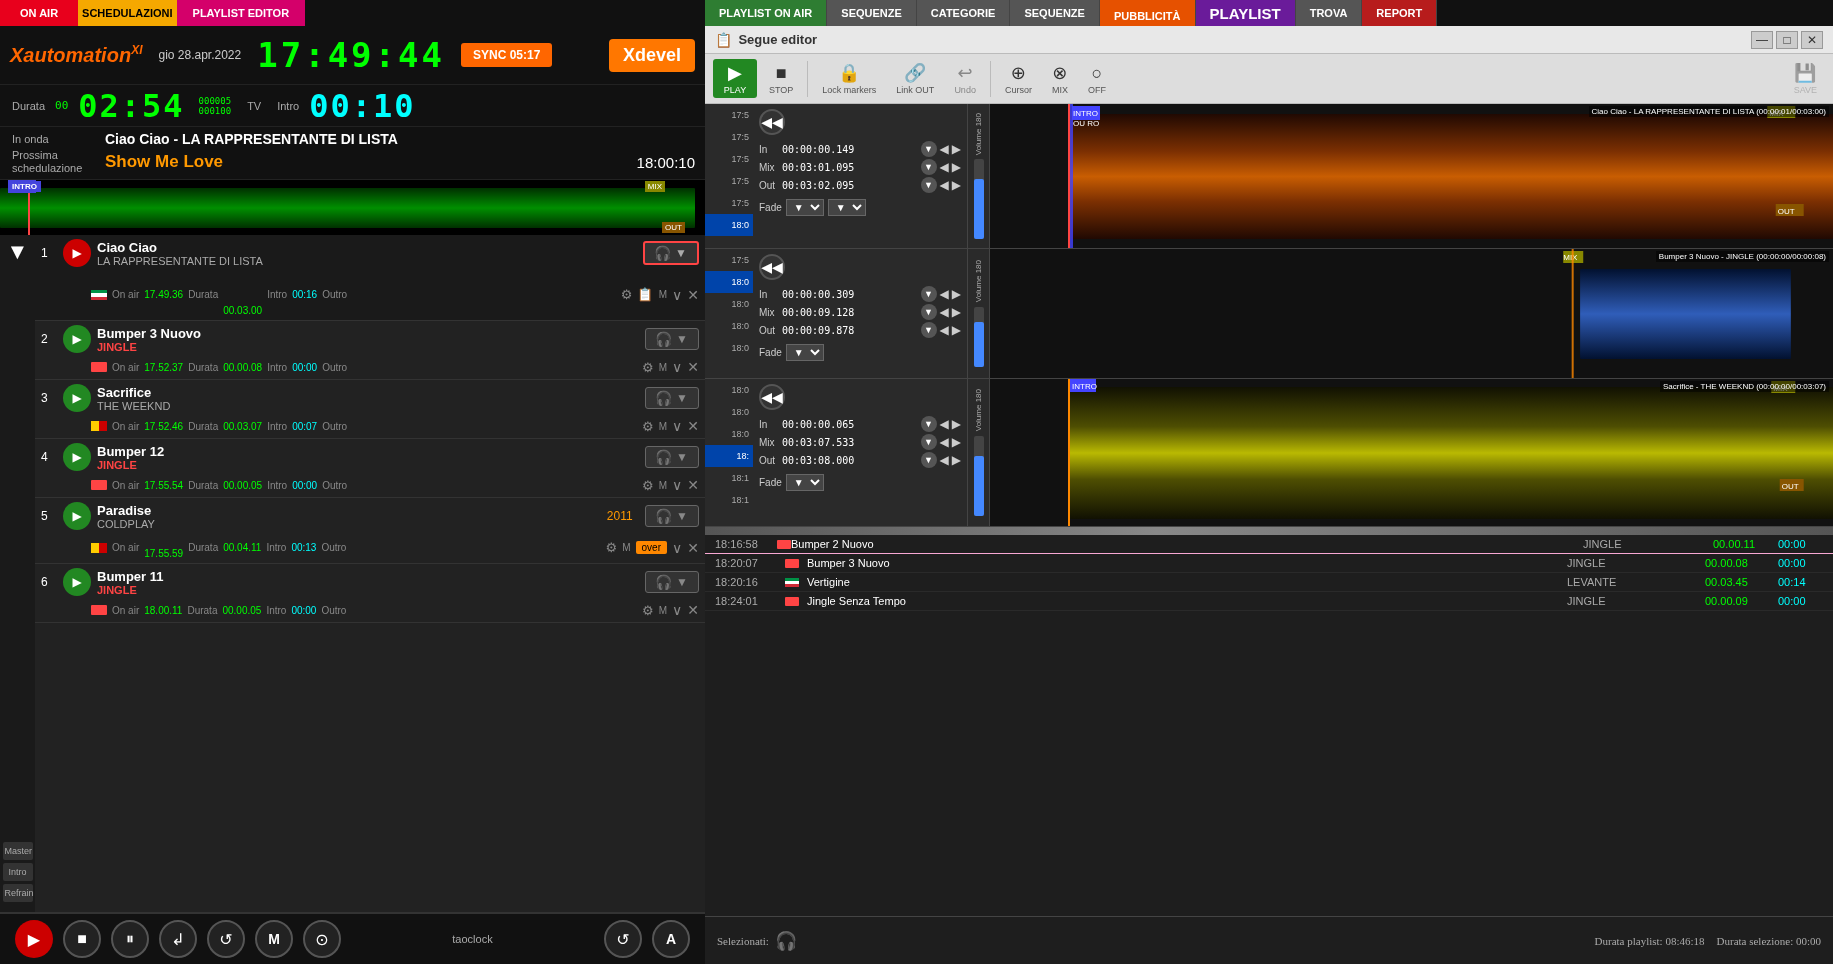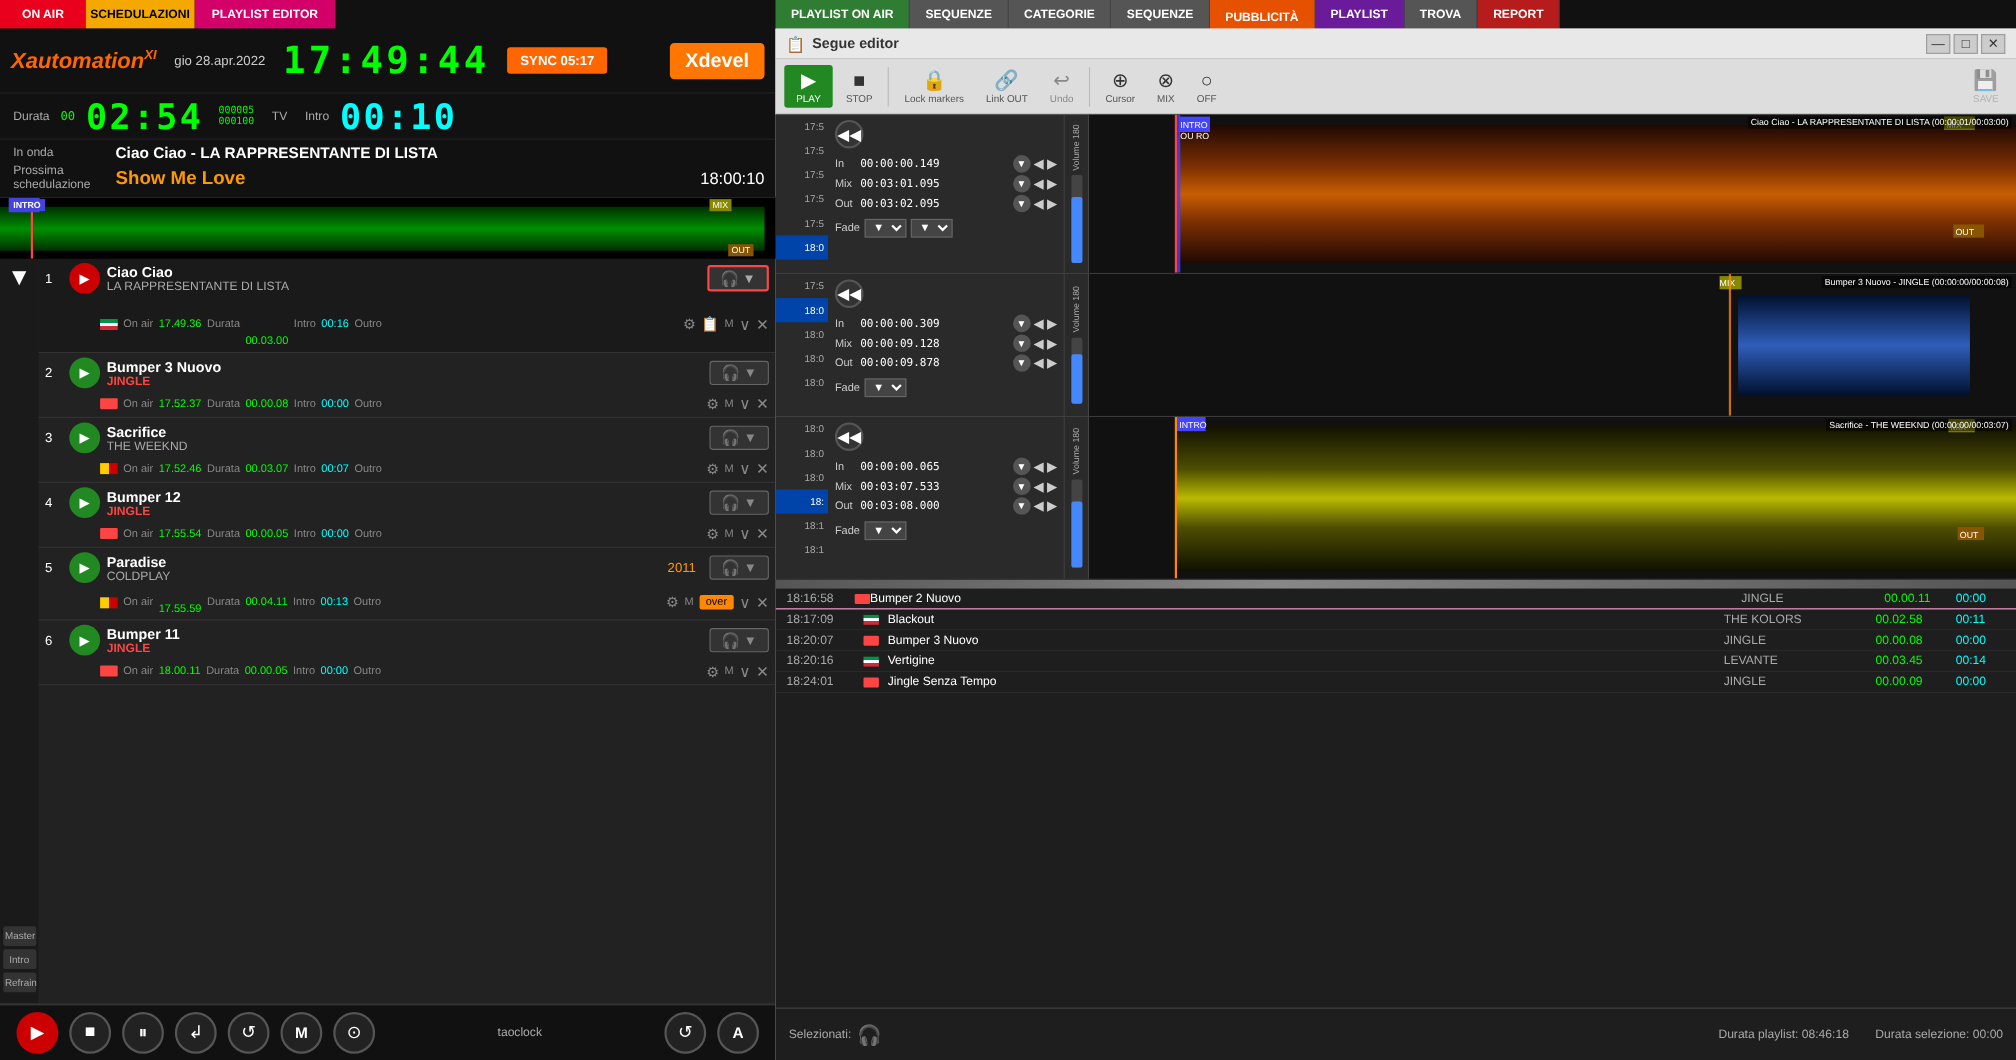--- a/index.html
+++ b/index.html
@@ -306,21 +306,21 @@
   </div>
 
   <div style="flex:1; background:#2a2a2a; display:flex; flex-direction:column;">
 
     <div style="display:flex; height:26px; background:#111;">
       <div style="background:#2e7d32; color:#fff; font-size:11px; font-weight:bold; padding:0 14px; display:flex; align-items:center; cursor:pointer; border-right:1px solid #444;">PLAYLIST ON AIR</div>
       <div style="background:#555; color:#fff; font-size:11px; font-weight:bold; padding:0 14px; display:flex; align-items:center; cursor:pointer; border-right:1px solid #444;">SEQUENZE</div>
       <div style="background:#555; color:#fff; font-size:11px; font-weight:bold; padding:0 14px; display:flex; align-items:center; cursor:pointer; border-right:1px solid #444;">CATEGORIE</div>
       <div style="background:#555; color:#fff; font-size:11px; font-weight:bold; padding:0 14px; display:flex; align-items:center; cursor:pointer; border-right:1px solid #444;">SEQUENZE</div>
       <div style="background:#e65100; color:#fff; font-size:11px; font-weight:bold; padding:16px 14px; display:flex; align-items:center; cursor:pointer; border-right:1px solid #444;">PUBBLICITÀ</div>
-      <div style="background:#6a1b9a; color:#fff; font-size:11px; font-weight:bold; padding:0 14px; display:flex; align-items:center; cursor:pointer; border-right:1px solid #444;">PLAYLIST</div>
+      <div style="background:#6a1b9a; color:#fff; font-size:15px; font-weight:bold; padding:0 14px; display:flex; align-items:center; cursor:pointer; border-right:1px solid #444;">PLAYLIST</div>
       <div style="background:#555; color:#fff; font-size:11px; font-weight:bold; padding:0 14px; display:flex; align-items:center; cursor:pointer; border-right:1px solid #444;">TROVA</div>
       <div style="background:#b71c1c; color:#fff; font-size:11px; font-weight:bold; padding:0 14px; display:flex; align-items:center; cursor:pointer; border-right:1px solid #444;">REPORT</div>
       <div style="flex:1; background:#111;"></div>
     </div>
 
     <div style="flex:1; display:flex; flex-direction:column; background:#f0f0f0; margin:0;">
 
       <div style="background:#e8e8e8; display:flex; align-items:center; padding:4px 10px; height:28px; border-bottom:1px solid #bbb;">
         <span style="font-size:14px; margin-right:6px;">📋</span>
         <span style="font-size:13px; font-weight:bold; color:#333;">Segue editor</span>
@@ -653,28 +653,20 @@
 
             <div style="display:flex; align-items:center; padding:3px 10px; border-bottom:1px solid #f9a8d4; gap:0; cursor:pointer;">
               <span style="color:#aaa; font-size:11px; width:62px;">18:16:58</span>
               <div style="width:14px; height:9px; background:#ff4444; border-radius:1px; flex-shrink:0;"></div>
               <span style="color:#fff; font-size:11px; flex:1;">Bumper 2 Nuovo</span>
               <span style="color:#aaa; font-size:11px; width:130px;">JINGLE</span>
               <span style="color:#00ff00; font-size:11px; width:65px;">00.00.11</span>
               <span style="color:#00ffff; font-size:11px; width:45px;">00:00</span>
             </div>
             <div style="display:flex; align-items:center; padding:3px 10px; border-bottom:1px solid #2a2a2a; gap:8px; cursor:pointer;">
-              <span style="color:#aaa; font-size:11px; width:62px;">18:17:09</span>
-              <div style="width:14px; height:9px; background:linear-gradient(#009246 33%, #fff 33% 66%, #ce2b37 66%); flex-shrink:0;"></div>
-              <span style="color:#fff; font-size:11px; flex:1;">Blackout</span>
-              <span style="color:#aaa; font-size:11px; width:130px;">THE KOLORS</span>
-              <span style="color:#00ff00; font-size:11px; width:65px;">00.02.58</span>
-              <span style="color:#00ffff; font-size:11px; width:45px;">00:11</span>
-            </div>
-            <div style="display:flex; align-items:center; padding:3px 10px; border-bottom:1px solid #2a2a2a; gap:8px; cursor:pointer;">
               <span style="color:#aaa; font-size:11px; width:62px;">18:20:07</span>
               <div style="width:14px; height:9px; background:#ff4444; border-radius:1px; flex-shrink:0;"></div>
               <span style="color:#fff; font-size:11px; flex:1;">Bumper 3 Nuovo</span>
               <span style="color:#aaa; font-size:11px; width:130px;">JINGLE</span>
               <span style="color:#00ff00; font-size:11px; width:65px;">00.00.08</span>
               <span style="color:#00ffff; font-size:11px; width:45px;">00:00</span>
             </div>
             <div style="display:flex; align-items:center; padding:3px 10px; border-bottom:1px solid #2a2a2a; gap:8px; cursor:pointer;">
               <span style="color:#aaa; font-size:11px; width:62px;">18:20:16</span>
               <div style="width:14px; height:9px; background:linear-gradient(#009246 33%, #fff 33% 66%, #ce2b37 66%); flex-shrink:0;"></div>
@@ -686,21 +678,21 @@
             <div style="display:flex; align-items:center; padding:3px 10px; border-bottom:1px solid #2a2a2a; gap:8px; cursor:pointer;">
               <span style="color:#aaa; font-size:11px; width:62px;">18:24:01</span>
               <div style="width:14px; height:9px; background:#ff4444; border-radius:1px; flex-shrink:0;"></div>
               <span style="color:#fff; font-size:11px; flex:1;">Jingle Senza Tempo</span>
               <span style="color:#aaa; font-size:11px; width:130px;">JINGLE</span>
               <span style="color:#00ff00; font-size:11px; width:65px;">00.00.09</span>
               <span style="color:#00ffff; font-size:11px; width:45px;">00:00</span>
             </div>
           </div>
 
-          <div style="height:48px; background:#1e1e1e; display:flex; align-items:center; padding:0 12px; border-top:1px solid #444; gap:24px;">
+          <div style="height:48px; background:#1e1e1e; display:flex; align-items:center; padding:0 12px; border-top:1px solid #444; gap:12px;font-family:Liberation Serif, serif;">
             <div style="display:flex; align-items:center; gap:6px;">
               <span style="color:#aaa; font-size:11px;">Selezionati:</span>
               <span style="font-size:18px; color:#aaa; cursor:pointer;">🎧</span>
             </div>
             <div style="flex:1;"></div>
             <span style="color:#aaa; font-size:11px;">Durata playlist: 08:46:18</span>
             <span style="color:#aaa; font-size:11px;">Durata selezione: 00:00</span>
           </div>
         </div>
       </div>

